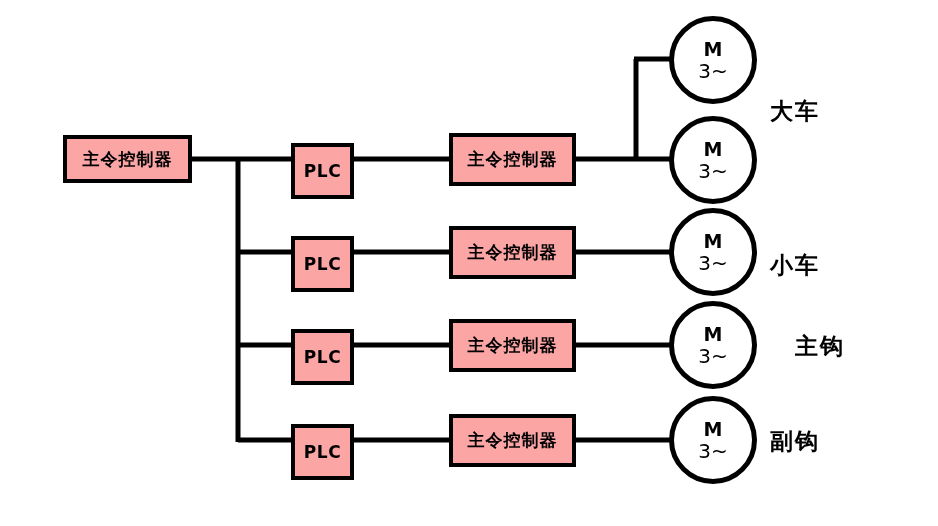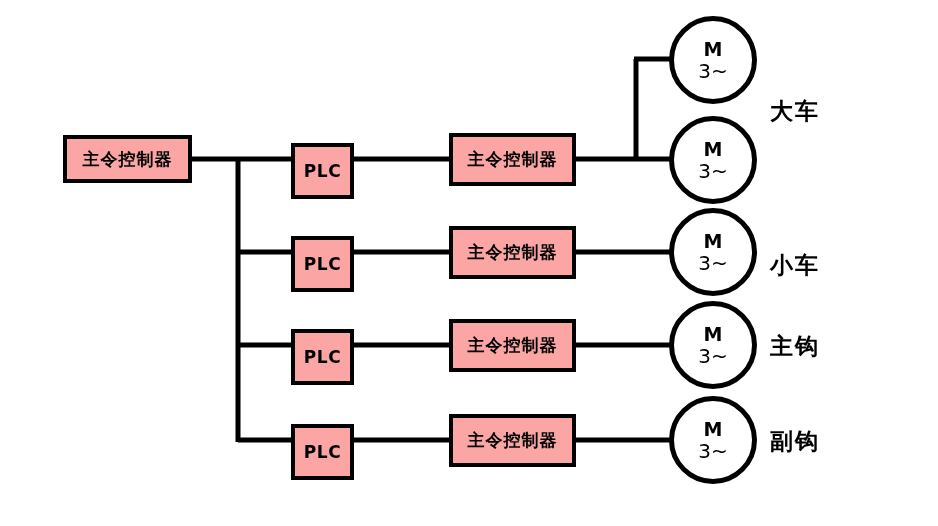--- a/index.html
+++ b/index.html
@@ -154,21 +154,21 @@
   <div class="node-box latin" style="left:291px; top:317px; width:63px; height:56px;">
     <span>PLC</span>
   </div>
   <div class="node-box cn" style="left:449px; top:319px; width:127px; height:53px;">
     <span>主令控制器</span>
   </div>
   <div class="motor" style="left:669px; top:301px; width:88px; height:88px;">
     <span class="m-top">M</span>
     <span class="m-bot">3~</span>
   </div>
-  <div class="side-label" style="left:770px; top:331px;">主钩</div>
+  <div class="side-label" style="left:795px; top:331px;">主钩</div>
 
   <div class="node-box latin" style="left:291px; top:412px; width:63px; height:56px;">
     <span>PLC</span>
   </div>
   <div class="node-box cn" style="left:449px; top:414px; width:127px; height:53px;">
     <span>主令控制器</span>
   </div>
   <div class="motor" style="left:669px; top:396px; width:88px; height:88px;">
     <span class="m-top">M</span>
     <span class="m-bot">3~</span>

